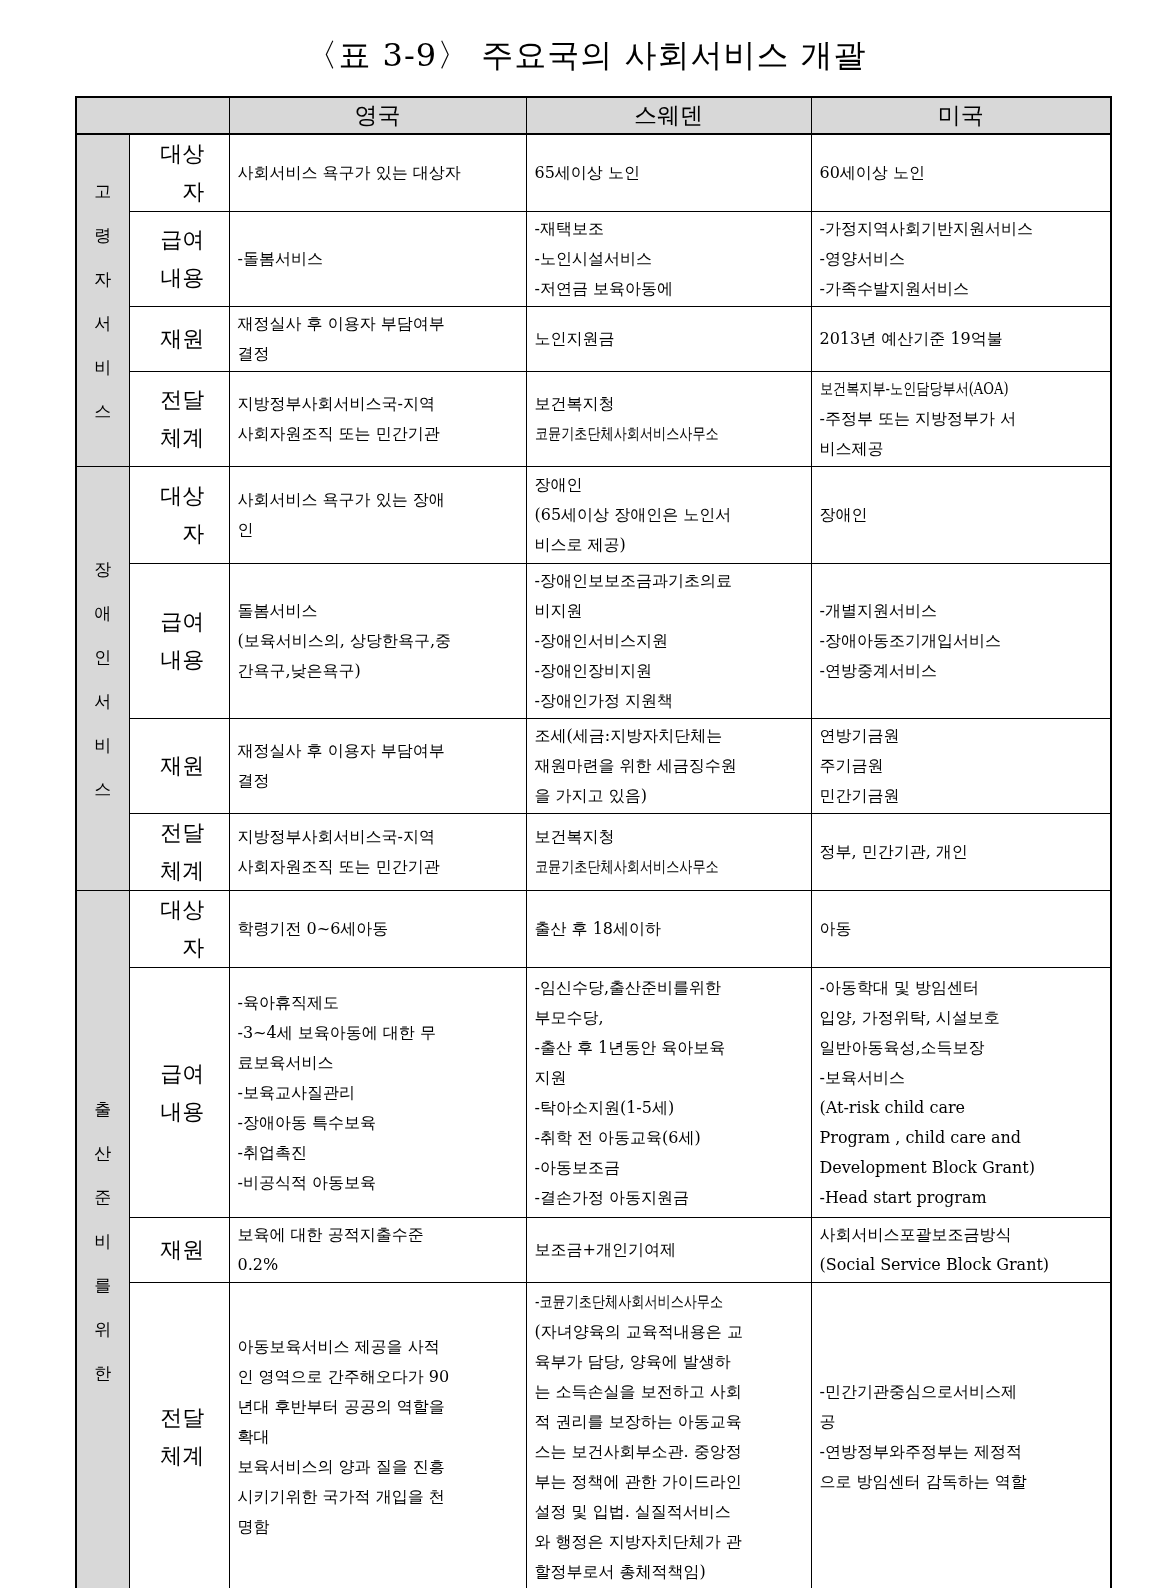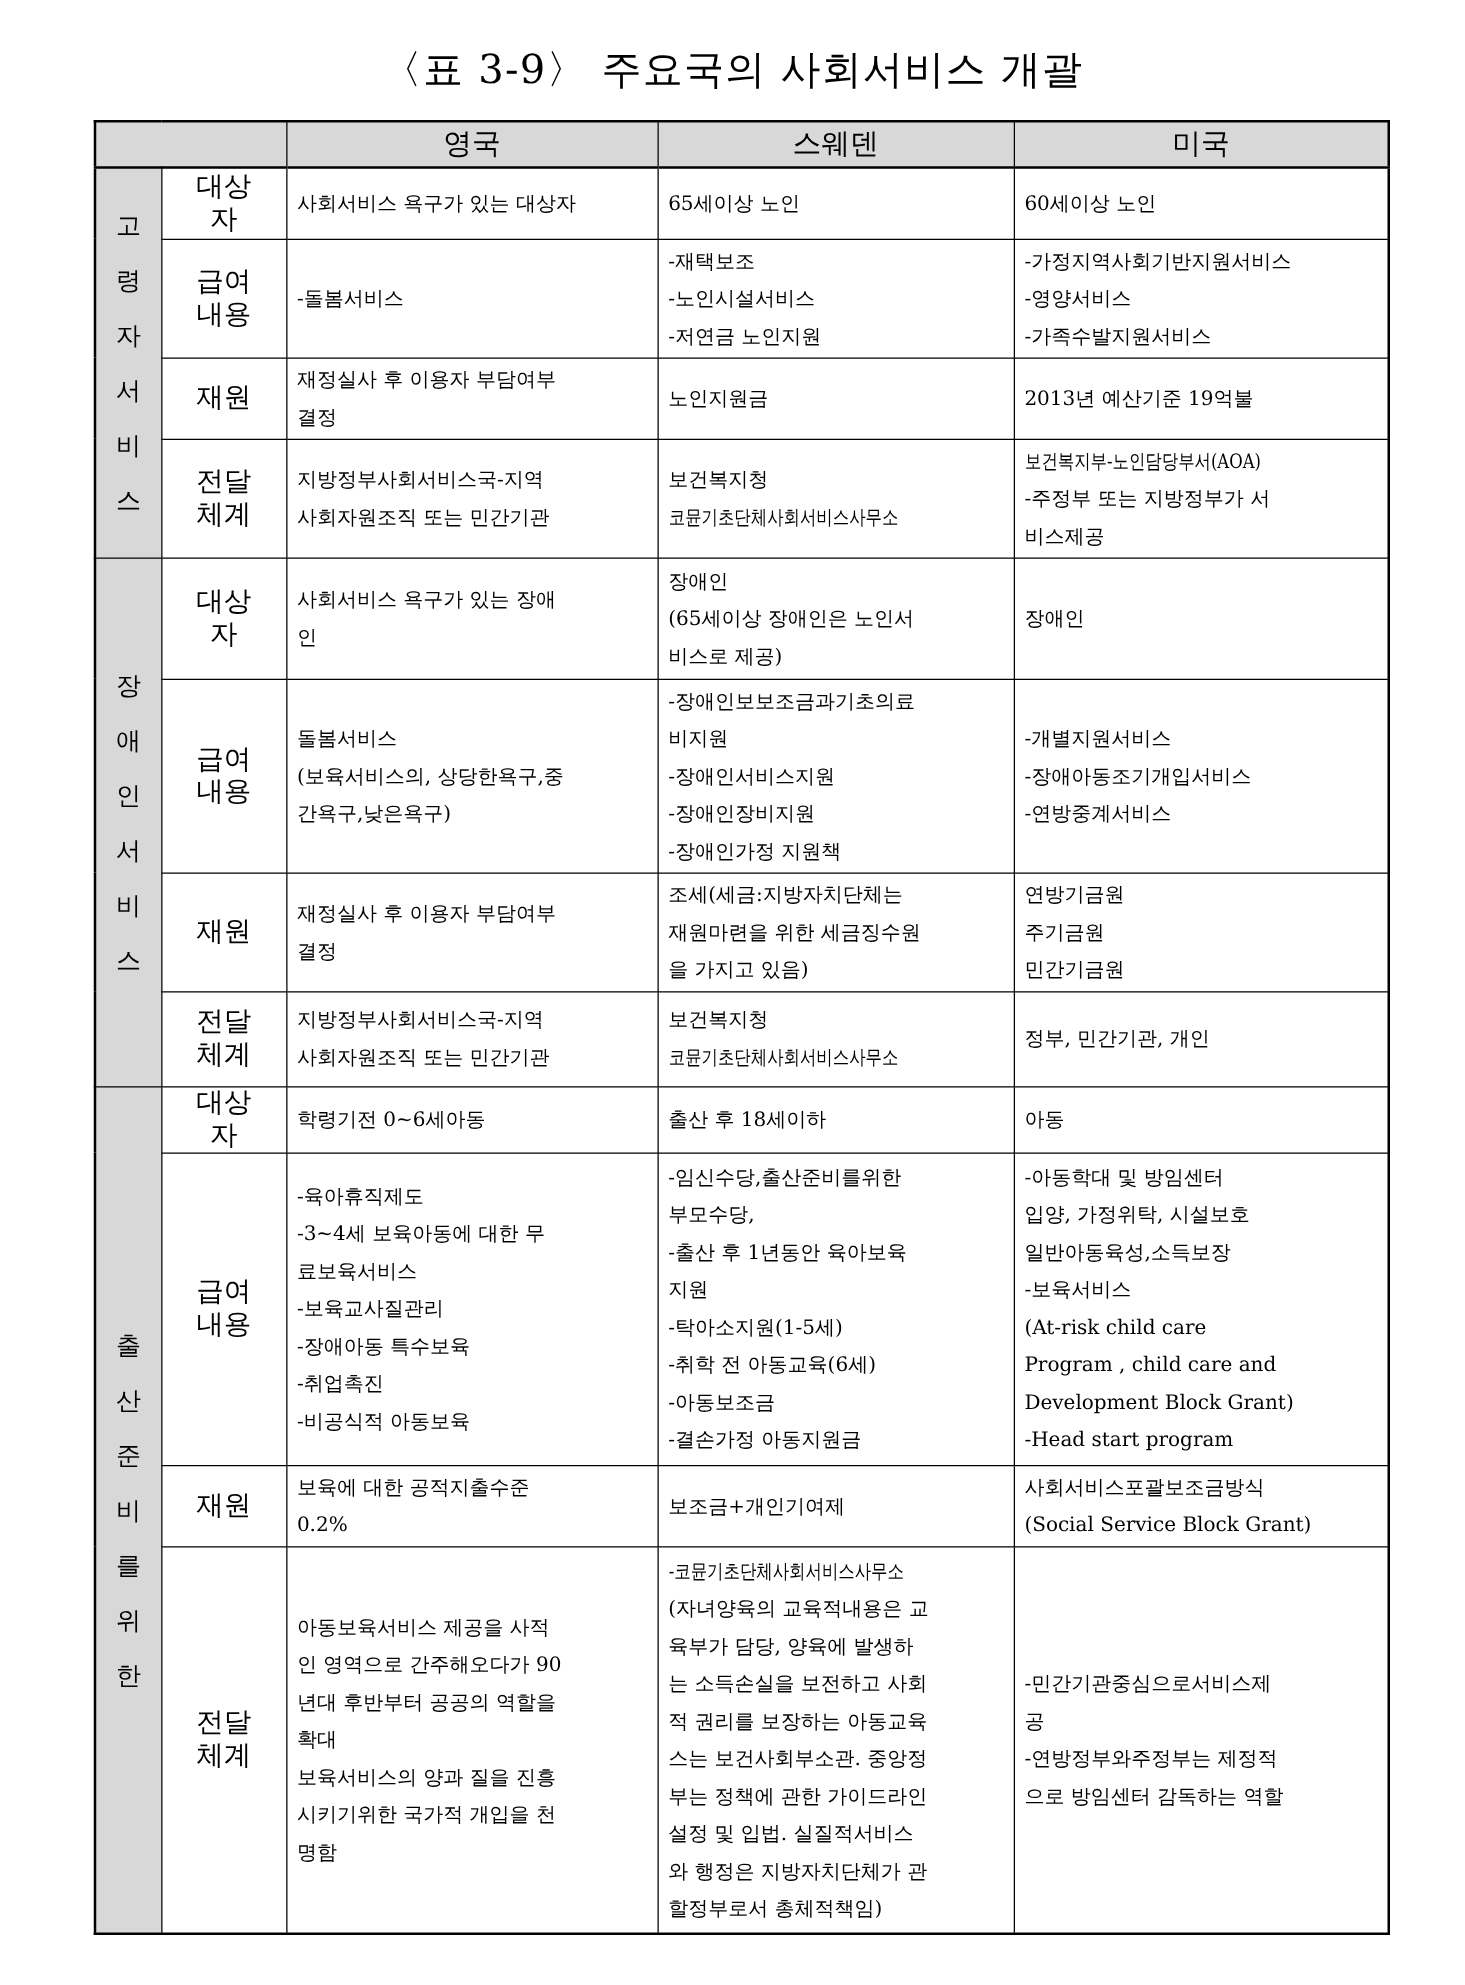--- a/index.html
+++ b/index.html
@@ -25,30 +25,30 @@
     border-collapse:collapse;
     border:2px solid var(--border);
   }
   th,td{border:1px solid var(--border);vertical-align:middle;padding:0;}
   th.corner,th.country{
     background:var(--header-bg);
     font-weight:normal;font-size:23px;line-height:27px;
     text-align:center;border-bottom:2px solid var(--border);
   }
   td.grp{
-    background:var(--header-bg);text-align:center;font-size:20px;
+    background:var(--header-bg);text-align:center;font-size:17px;
   }
   .grp-text{
     display:inline-block;width:1.3em;
     word-break:break-all;line-height:44px;text-align:center;
   }
   td.lab{text-align:center;font-size:22px;}
   .lab-text{
     display:inline-block;width:2.3em;
-    word-break:break-all;line-height:26px;text-align:center;
+    word-break:break-all;line-height:38px;text-align:right;
   }
   td.c{
     font-size:16px;line-height:30px;
     padding:2px 6px 2px 8px;
     white-space:pre-line;text-align:left;
   }
   td.c.multi{white-space:normal;}
   .ln{white-space:pre-line;}
   .squeeze{
     display:block;white-space:nowrap;
@@ -83,21 +83,21 @@
       <td class="lab"><span class="lab-text">대상자</span></td>
       <td class="c">사회서비스 욕구가 있는 대상자</td>
       <td class="c">65세이상 노인</td>
       <td class="c">60세이상 노인</td>
     </tr>
     <tr style="height:93px">
       <td class="lab"><span class="lab-text">급여내용</span></td>
       <td class="c">-돌봄서비스</td>
       <td class="c">-재택보조
 -노인시설서비스
--저연금 노인지원</td>
+-저연금 보육아동에</td>
       <td class="c">-가정지역사회기반지원서비스
 -영양서비스
 -가족수발지원서비스</td>
     </tr>
     <tr style="height:65px">
       <td class="lab"><span class="lab-text">재원</span></td>
       <td class="c">재정실사 후 이용자 부담여부
 결정</td>
       <td class="c">노인지원금</td>
       <td class="c">2013년 예산기준 19억불</td>

